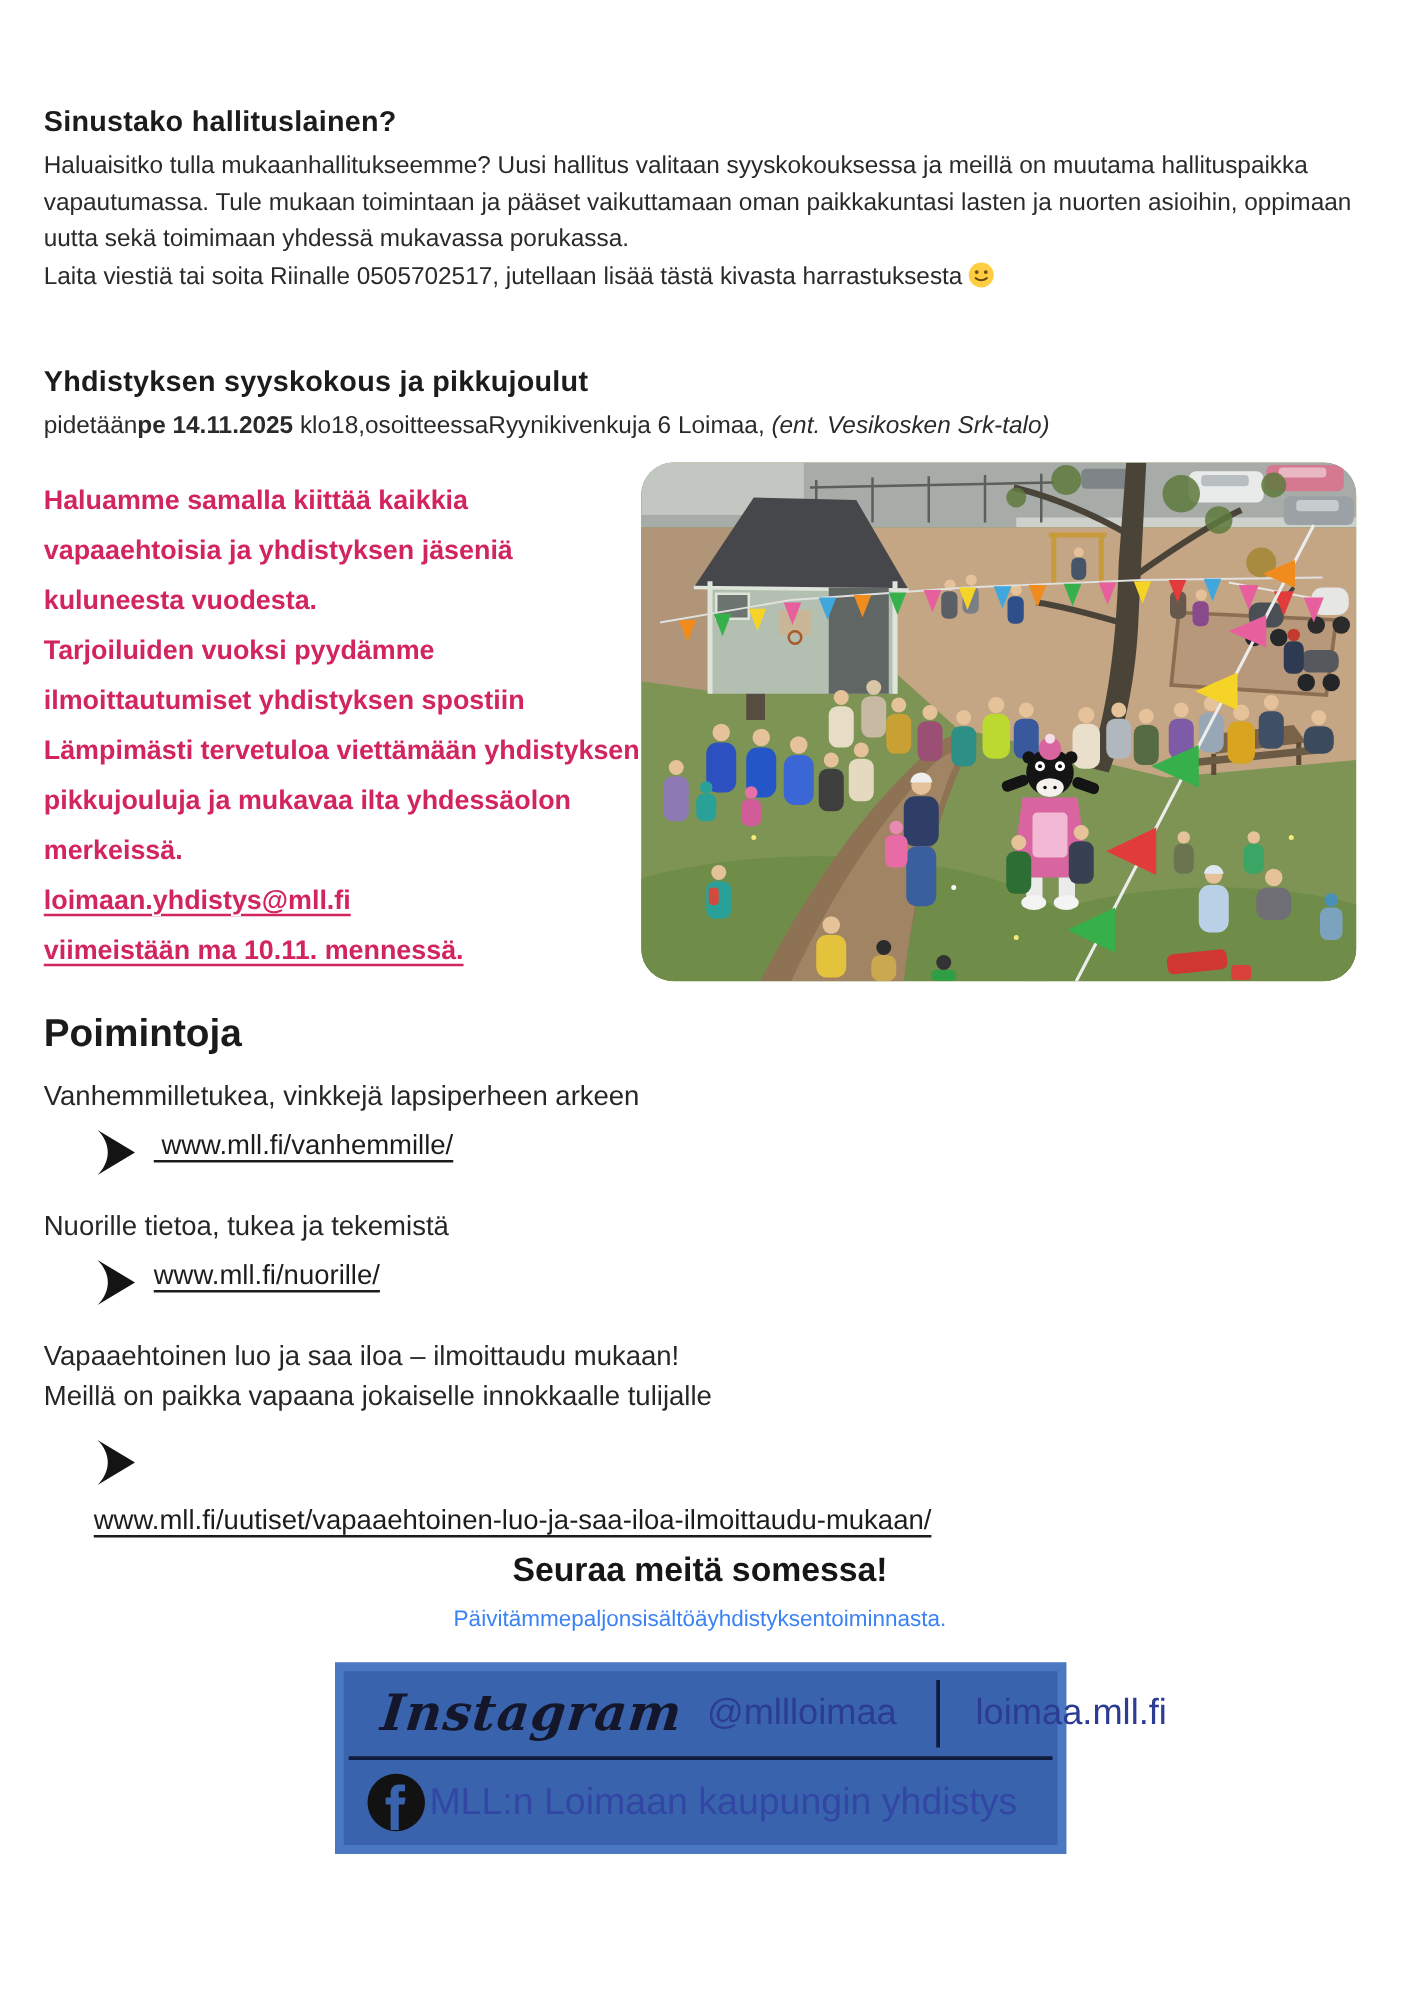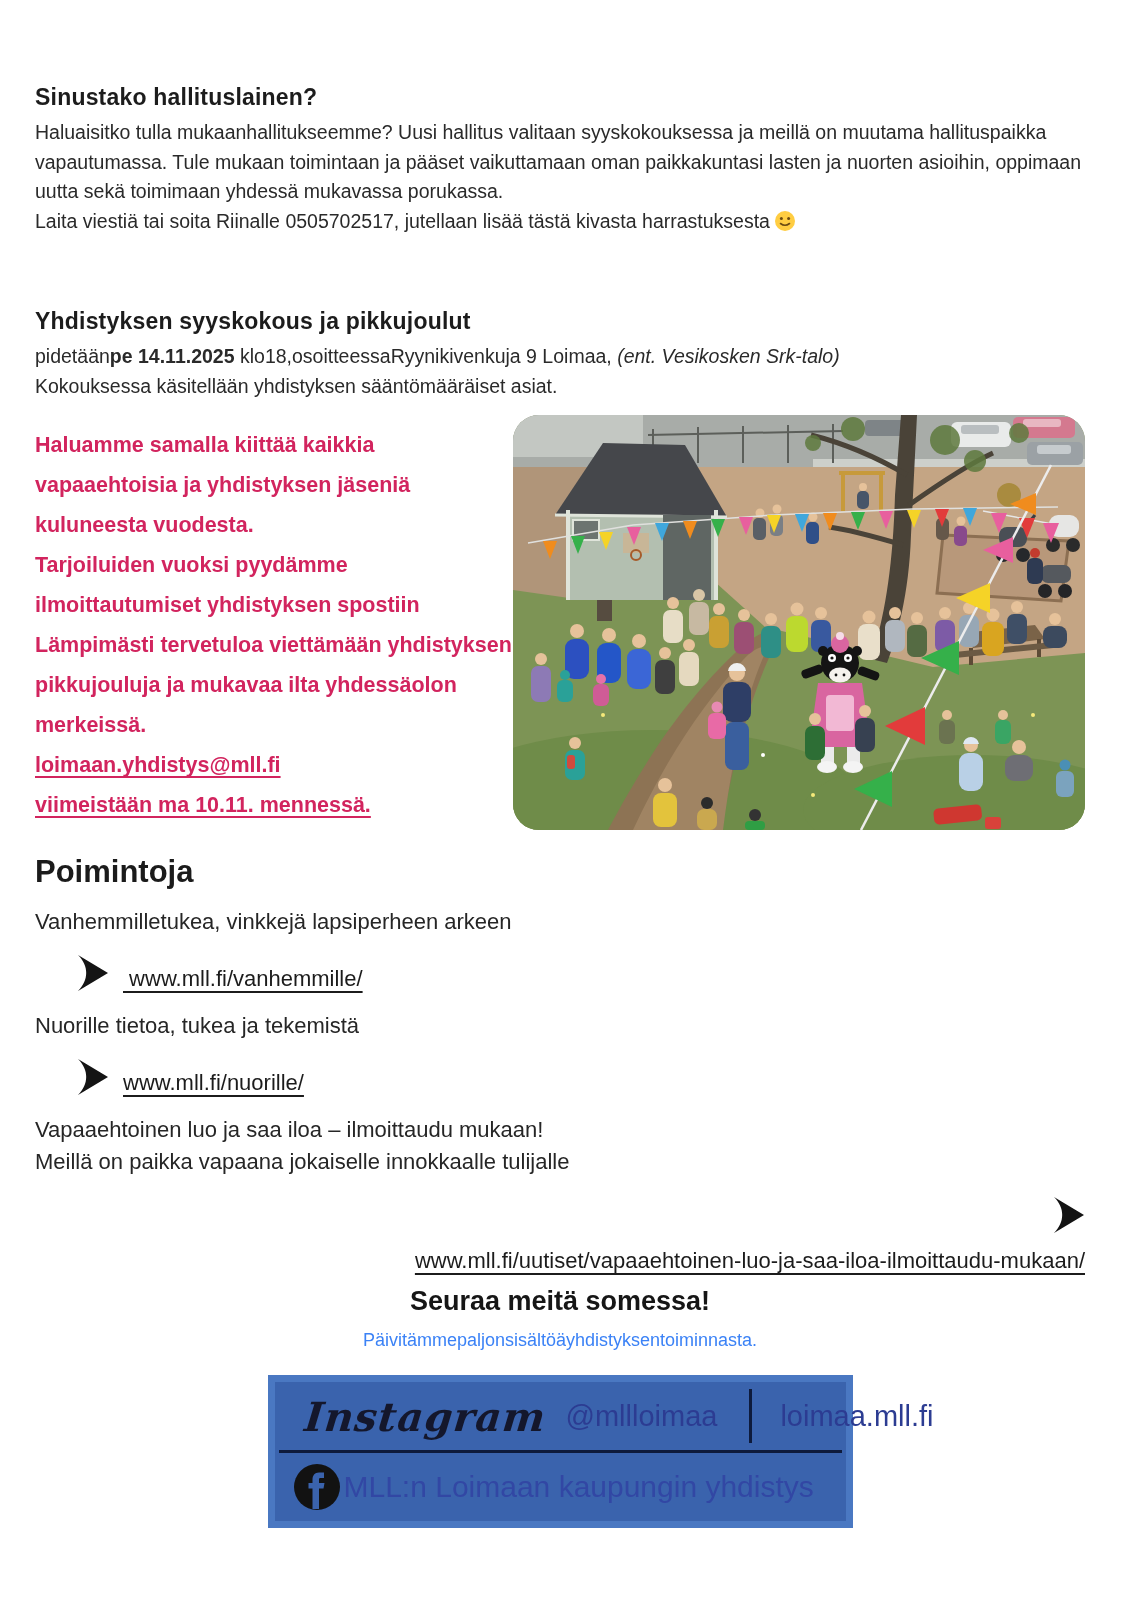--- a/index.html
+++ b/index.html
@@ -2,36 +2,36 @@
 <html><head>
 <meta charset="utf-8">
 <style>
   html,body{margin:0;padding:0;background:#ffffff;}
   body{width:1131px;height:1600px;font-family:"Liberation Sans",sans-serif;color:#272727;position:relative;overflow:hidden;}
   .content{padding:0 46px 0 35px;}
 
   .section-title{font-size:23px;font-weight:700;color:#1c1c1c;margin:0 0 7px 0;letter-spacing:.2px;}
   .body-text{font-size:19.5px;line-height:29.5px;margin:0;color:#2a2a2a;}
   #board{padding-top:84px;}
-  #meeting{margin-top:68px;}
+  #meeting{margin-top:52px;}
   .italic{font-style:italic;}
   .bold{font-weight:700;}
 
   .two-col{display:flex;margin-top:20px;}
   .pink-col{width:478px;flex:0 0 auto;padding-top:4px;}
   .pink-text{color:#d2245e;font-weight:700;font-size:21.5px;line-height:40px;margin:0;}
   .pink-underline{text-decoration:underline;text-decoration-thickness:2px;text-underline-offset:4px;}
   .photo-col{width:572px;flex:0 0 auto;}
   .photo-frame{width:572px;height:415px;border-radius:26px;overflow:hidden;margin-top:-6px;background:#8a9a62;}
   .photo-frame svg{display:block;}
 
   #picks{margin-top:24px;}
   .picks-title{font-size:31px;font-weight:700;margin:0 0 16px 0;color:#1b1b1b;}
   .pick-text{font-size:22px;line-height:32px;margin:0;color:#262626;}
-  .pick-row{display:flex;align-items:flex-end;gap:14px;margin:10px 0 18px 40px;height:44px;}
+  .pick-row{display:flex;align-items:flex-start;gap:14px;margin:10px 0 18px 40px;height:44px;}
   .arrow-icon{width:34px;height:38px;flex:0 0 auto;}
   .pick-link{font-size:22px;color:#1c1c1c;text-decoration:underline;text-decoration-thickness:1.5px;text-underline-offset:5px;white-space:pre;cursor:pointer;}
 
   #social{margin-top:46px;text-align:center;}
   .social-title{font-size:27px;font-weight:700;margin:0 0 13px 0;color:#161616;}
   .social-sub{font-size:18px;margin:0 0 24px 0;color:#3b82f6;}
   .banner{width:585px;height:153px;margin:0 auto;background:#3a63ad;border:7px solid #4a78c2;box-sizing:border-box;display:flex;flex-direction:column;text-align:left;}
   .banner-row{flex:1;display:flex;align-items:center;}
   .banner-row1{padding:0 24px 0 30px;}
   .insta-wordmark{font-family:"DejaVu Serif",serif;font-style:italic;font-weight:700;font-size:40px;color:#14172c;letter-spacing:1px;transform:skewX(-6deg);}
@@ -56,22 +56,21 @@
     <p class="body-text"><span>Laita viestiä tai soita Riinalle 0505702517, jutellaan lisää tästä kivasta harrastuksesta</span><span class="emoji-icon"><svg width="22" height="22" viewBox="0 0 22 22">
             <circle cx="11" cy="11" r="10" fill="#ffcd42"></circle>
             <circle cx="7.4" cy="8.6" r="1.5" fill="#6b4a12"></circle>
             <circle cx="14.6" cy="8.6" r="1.5" fill="#6b4a12"></circle>
             <path d="M6.5,13.5 Q11,17 15.5,13.5" stroke="#6b4a12" stroke-width="1.6" fill="none" stroke-linecap="round"></path>
           </svg></span></p>
   </section>
 
   <section id="meeting">
     <h2 class="section-title">Yhdistyksen syyskokous ja pikkujoulut</h2>
-    <p class="body-text"><span>pidetään</span><span class="bold">pe 14.11.2025</span><span> klo18,osoitteessaRyynikivenkuja 9 Loimaa, </span><span class="italic">(ent. Vesikosken Srk-talo)</span></p>
-    <p class="body-text">Kokouksessa käsitellään yhdistyksen sääntömääräiset asiat.</p>
+    <p class="body-text"><span>pidetään</span><span class="bold">pe 14.11.2025</span><span> klo18,osoitteessaRyynikivenkuja 6 Loimaa, </span><span class="italic">(ent. Vesikosken Srk-talo)</span></p>
   </section>
 
   <div class="two-col">
     <div class="pink-col">
       <p class="pink-text">Haluamme samalla kiittää kaikkia vapaaehtoisia ja yhdistyksen jäseniä kuluneesta vuodesta.</p>
       <p class="pink-text">Tarjoiluiden vuoksi pyydämme ilmoittautumiset yhdistyksen spostiin</p>
       <p class="pink-text">Lämpimästi tervetuloa viettämään yhdistyksen pikkujouluja ja mukavaa ilta yhdessäolon merkeissä.</p>
       <p class="pink-text pink-underline">loimaan.yhdistys@mll.fi </p>
       <p class="pink-text pink-underline">viimeistään ma 10.11. mennessä.</p>
     </div>

